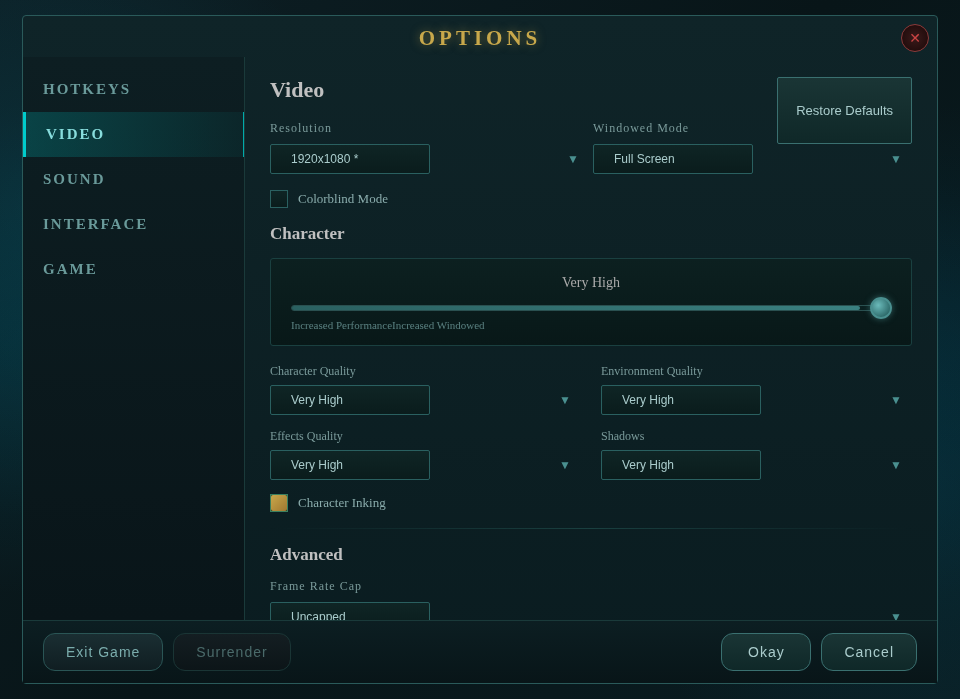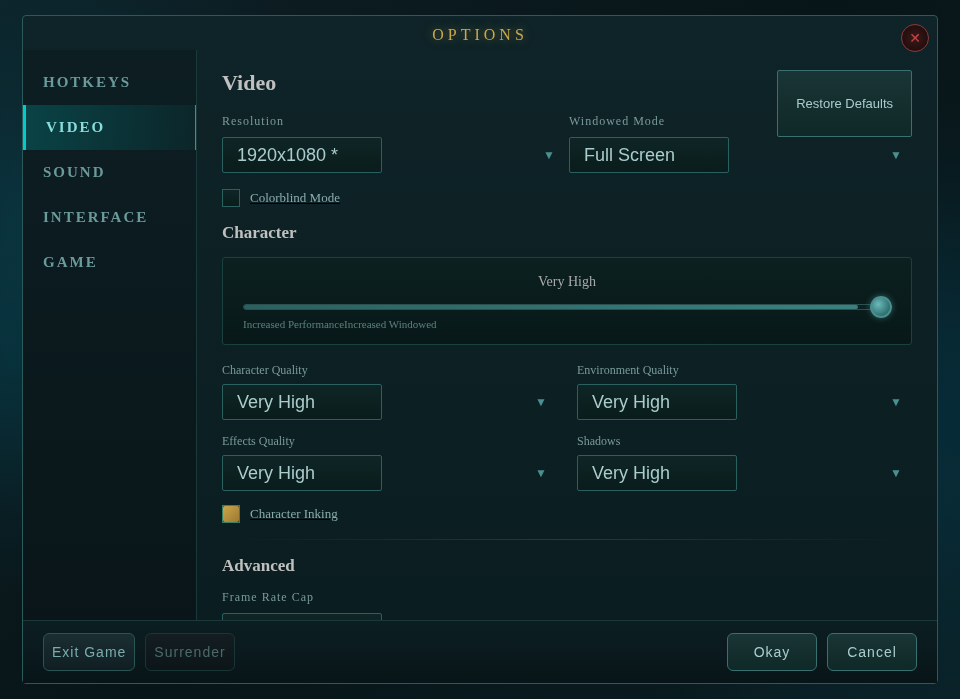--- a/index.html
+++ b/index.html
@@ -44,23 +44,23 @@
     }
 
     .title-bar {
       text-align: center;
       padding: 10px 0 6px;
       position: relative;
     }
 
     .title-text {
       color: #c8a84b;
-      font-size: 16px;
+      font-size: 21px;
       letter-spacing: 4px;
-      font-weight: normal;
+      font-weight: bold;
       text-shadow: 0 0 10px rgba(200,168,75,0.5);
     }
 
     .close-btn {
       position: absolute;
       right: 8px;
       top: 8px;
       width: 28px;
       height: 28px;
       border-radius: 50%;
@@ -75,21 +75,21 @@
     }
 
     .main-content {
       display: flex;
       flex: 1;
       overflow: hidden;
     }
 
     
     .sidebar {
-      width: 174px;
+      width: 222px;
       background: linear-gradient(180deg, #0d1e22 0%, #091519 100%);
       border-right: 1px solid #1a3a3a;
       padding-top: 10px;
       flex-shrink: 0;
     }
 
     .sidebar-item {
       padding: 14px 20px;
       color: #6a9a9a;
       font-size: 15px;
@@ -171,22 +171,22 @@
 
     .dropdown-wrapper {
       position: relative;
       display: inline-block;
     }
 
     .dropdown {
       background: linear-gradient(180deg, #0f2525 0%, #0a1c1c 100%);
       border: 1px solid #2a6060;
       color: #aacccc;
-      padding: 7px 35px 7px 14px;
-      font-size: 18px;
+      padding: 7px 35px 7px 20px;
+      font-size: 12px;
       cursor: pointer;
       appearance: none;
       -webkit-appearance: none;
       min-width: 160px;
       border-radius: 2px;
     }
 
     .dropdown-arrow {
       position: absolute;
       right: 10px;
@@ -195,21 +195,20 @@
       color: #4a9090;
       pointer-events: none;
       font-size: 12px;
     }
 
     .checkbox-row {
       display: flex;
       align-items: center;
       gap: 10px;
       margin-bottom: 16px;
-      text-decoration: underline;
     }
 
     .checkbox {
       width: 18px;
       height: 18px;
       background: linear-gradient(180deg, #0f2525 0%, #0a1c1c 100%);
       border: 1px solid #2a6060;
       display: flex;
       align-items: center;
       justify-content: center;
@@ -330,24 +329,24 @@
     .footer {
       display: flex;
       align-items: center;
       padding: 12px 20px;
       background: linear-gradient(180deg, #0c1e22 0%, #081518 100%);
       border-top: 1px solid #1a3a3a;
       gap: 10px;
     }
 
     .footer-btn {
-      padding: 10px 8px;
+      padding: 10px 22px;
       font-size: 14px;
       cursor: pointer;
-      border-radius: 6px;
+      border-radius: 12px;
       letter-spacing: 1px;
     }
 
     .footer-btn.exit {
       background: linear-gradient(180deg, #1a2e32 0%, #101e22 100%);
       border: 1px solid #2a5555;
       color: #7aacac;
     }
 
     .footer-btn.surrender {

